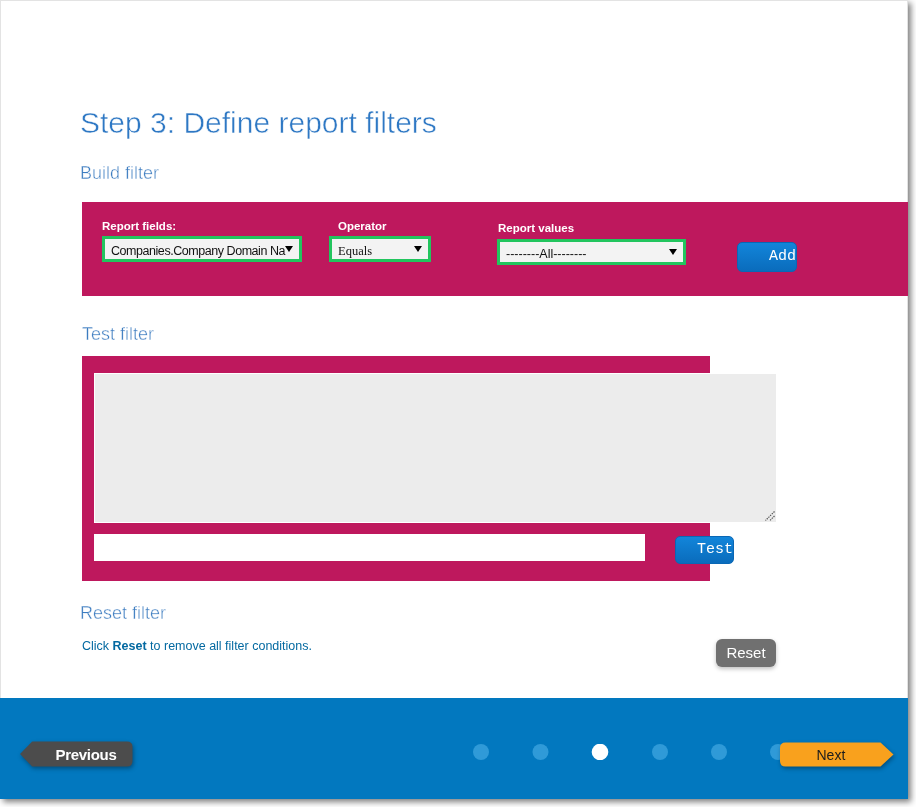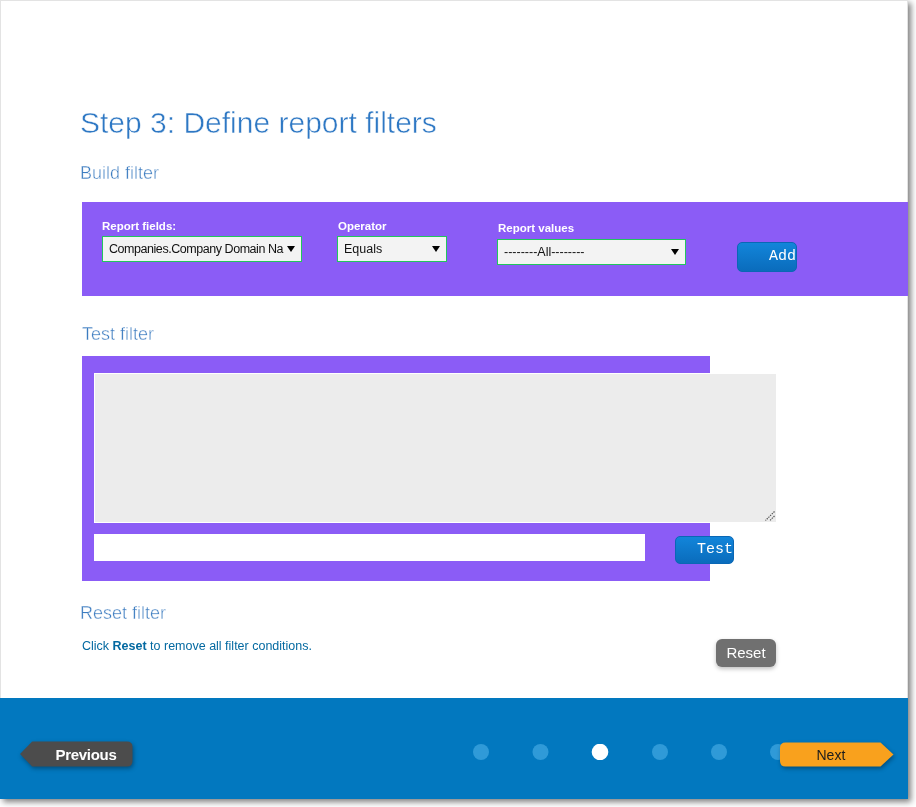--- a/index.html
+++ b/index.html
@@ -3,40 +3,40 @@
 <meta charset="utf-8">
 <style>
   * { margin:0; padding:0; box-sizing:border-box; }
   html,body { width:916px; height:807px; background:#fff; font-family:"Liberation Sans", sans-serif; overflow:hidden; }
   .win { position:absolute; left:0; top:0; width:908px; height:799px; background:#fff;
          box-shadow: inset 0 0 0 1px #e3e3e3, 3px 3px 6px rgba(0,0,0,0.50); }
   .abs { position:absolute; }
   h1.title { position:absolute; left:13px; top:16px; font-size:35px; font-weight:400; color:#2e78c4; line-height:1; -webkit-text-stroke:0.8px #ffffff; }
   .step { position:absolute; left:80px; top:108px; font-size:30px; font-weight:400; color:#2e78c4; line-height:1; -webkit-text-stroke:0.5px #ffffff; }
   .subhead { position:absolute; font-size:18px; color:#3c7cc0; line-height:1; -webkit-text-stroke:0.4px #ffffff; }
-  .panel { position:absolute; background:#8b5cf6; }
+  .panel { position:absolute; background:#be185d; }
   .lbl { position:absolute; color:#fff; font-size:11.5px; font-weight:700; line-height:1; }
-  .sel { position:absolute; background:#f3f3f3; border:1px solid #22c55e; font-size:12.5px; color:#111; line-height:24px; padding-left:6px; white-space:nowrap; overflow:hidden; }
+  .sel { position:absolute; background:#f3f3f3; border:3px solid #22c55e; font-size:12.5px; color:#111; line-height:24px; padding-left:6px; white-space:nowrap; overflow:hidden; }
   .sel .arr { position:absolute; right:6px; top:50%; margin-top:-3px; width:0; height:0; border-left:4.5px solid transparent; border-right:4.5px solid transparent; border-top:6px solid #000; }
   .btn-blue { position:absolute; background:linear-gradient(#1285da,#0a6cbc); border:1px solid #0a67b5; border-radius:5px; color:#fff; font-size:15px; text-align:right;font-family:Liberation Mono, monospace; }
   .clicktext { position:absolute; left:82px; top:640px; font-size:12.5px; color:#0369a1; line-height:1; }
   .btn-gray { position:absolute; left:716px; top:639px; width:60px; height:28px; background:#707070; border-radius:6px; color:#fff; font-size:15px; text-align:center; line-height:27px; box-shadow:0 2px 4px rgba(0,0,0,0.25); }
   .footer { position:absolute; left:0; top:698px; width:908px; height:101px; background:#0278bf; }
 </style>
 </head>
 <body>
 <div class="win">
   <div class="step">Step 3: Define report filters</div>
 
   <div class="subhead" style="left:80px; top:164px;">Build filter</div>
   <div class="panel" style="left:82px; top:202px; width:826px; height:94px;">
     <div class="lbl" style="left:20px; top:19px;">Report fields:</div>
     <div class="sel" style="left:20px; top:34px; width:200px; height:26px; letter-spacing:-0.45px;">Companies.Company Domain Na<span class="arr"></span></div>
     <div class="lbl" style="left:256px; top:19px;">Operator</div>
-    <div class="sel" style="left:255px; top:34px; width:110px; height:26px;">Equals<span class="arr"></span></div>
+    <div class="sel" style="left:247px; top:34px; width:102px; height:26px;font-family:Liberation Serif, serif;">Equals<span class="arr"></span></div>
     <div class="lbl" style="left:416px; top:21px;">Report values</div>
     <div class="sel" style="left:415px; top:37px; width:189px; height:26px;">--------All--------<span class="arr"></span></div>
     <div class="btn-blue" style="left:655px; top:40px; width:60px; height:30px; line-height:28px;">Add</div>
   </div>
 
   <div class="subhead" style="left:82px; top:325px;">Test filter</div>
   <div class="panel" style="left:82px; top:356px; width:628px; height:225px;">
     <div class="abs" style="left:12px; top:17px; width:683px; height:150px; background:#ececec; border:1px solid #ffffff;">
       <svg style="position:absolute; right:0px; bottom:0px;" width="12" height="12">
         <path d="M10.5 1.5 L1.5 10.5 M10.5 6 L6 10.5" stroke="#555" stroke-width="1.2" fill="none" stroke-dasharray="1.4 1"></path>

